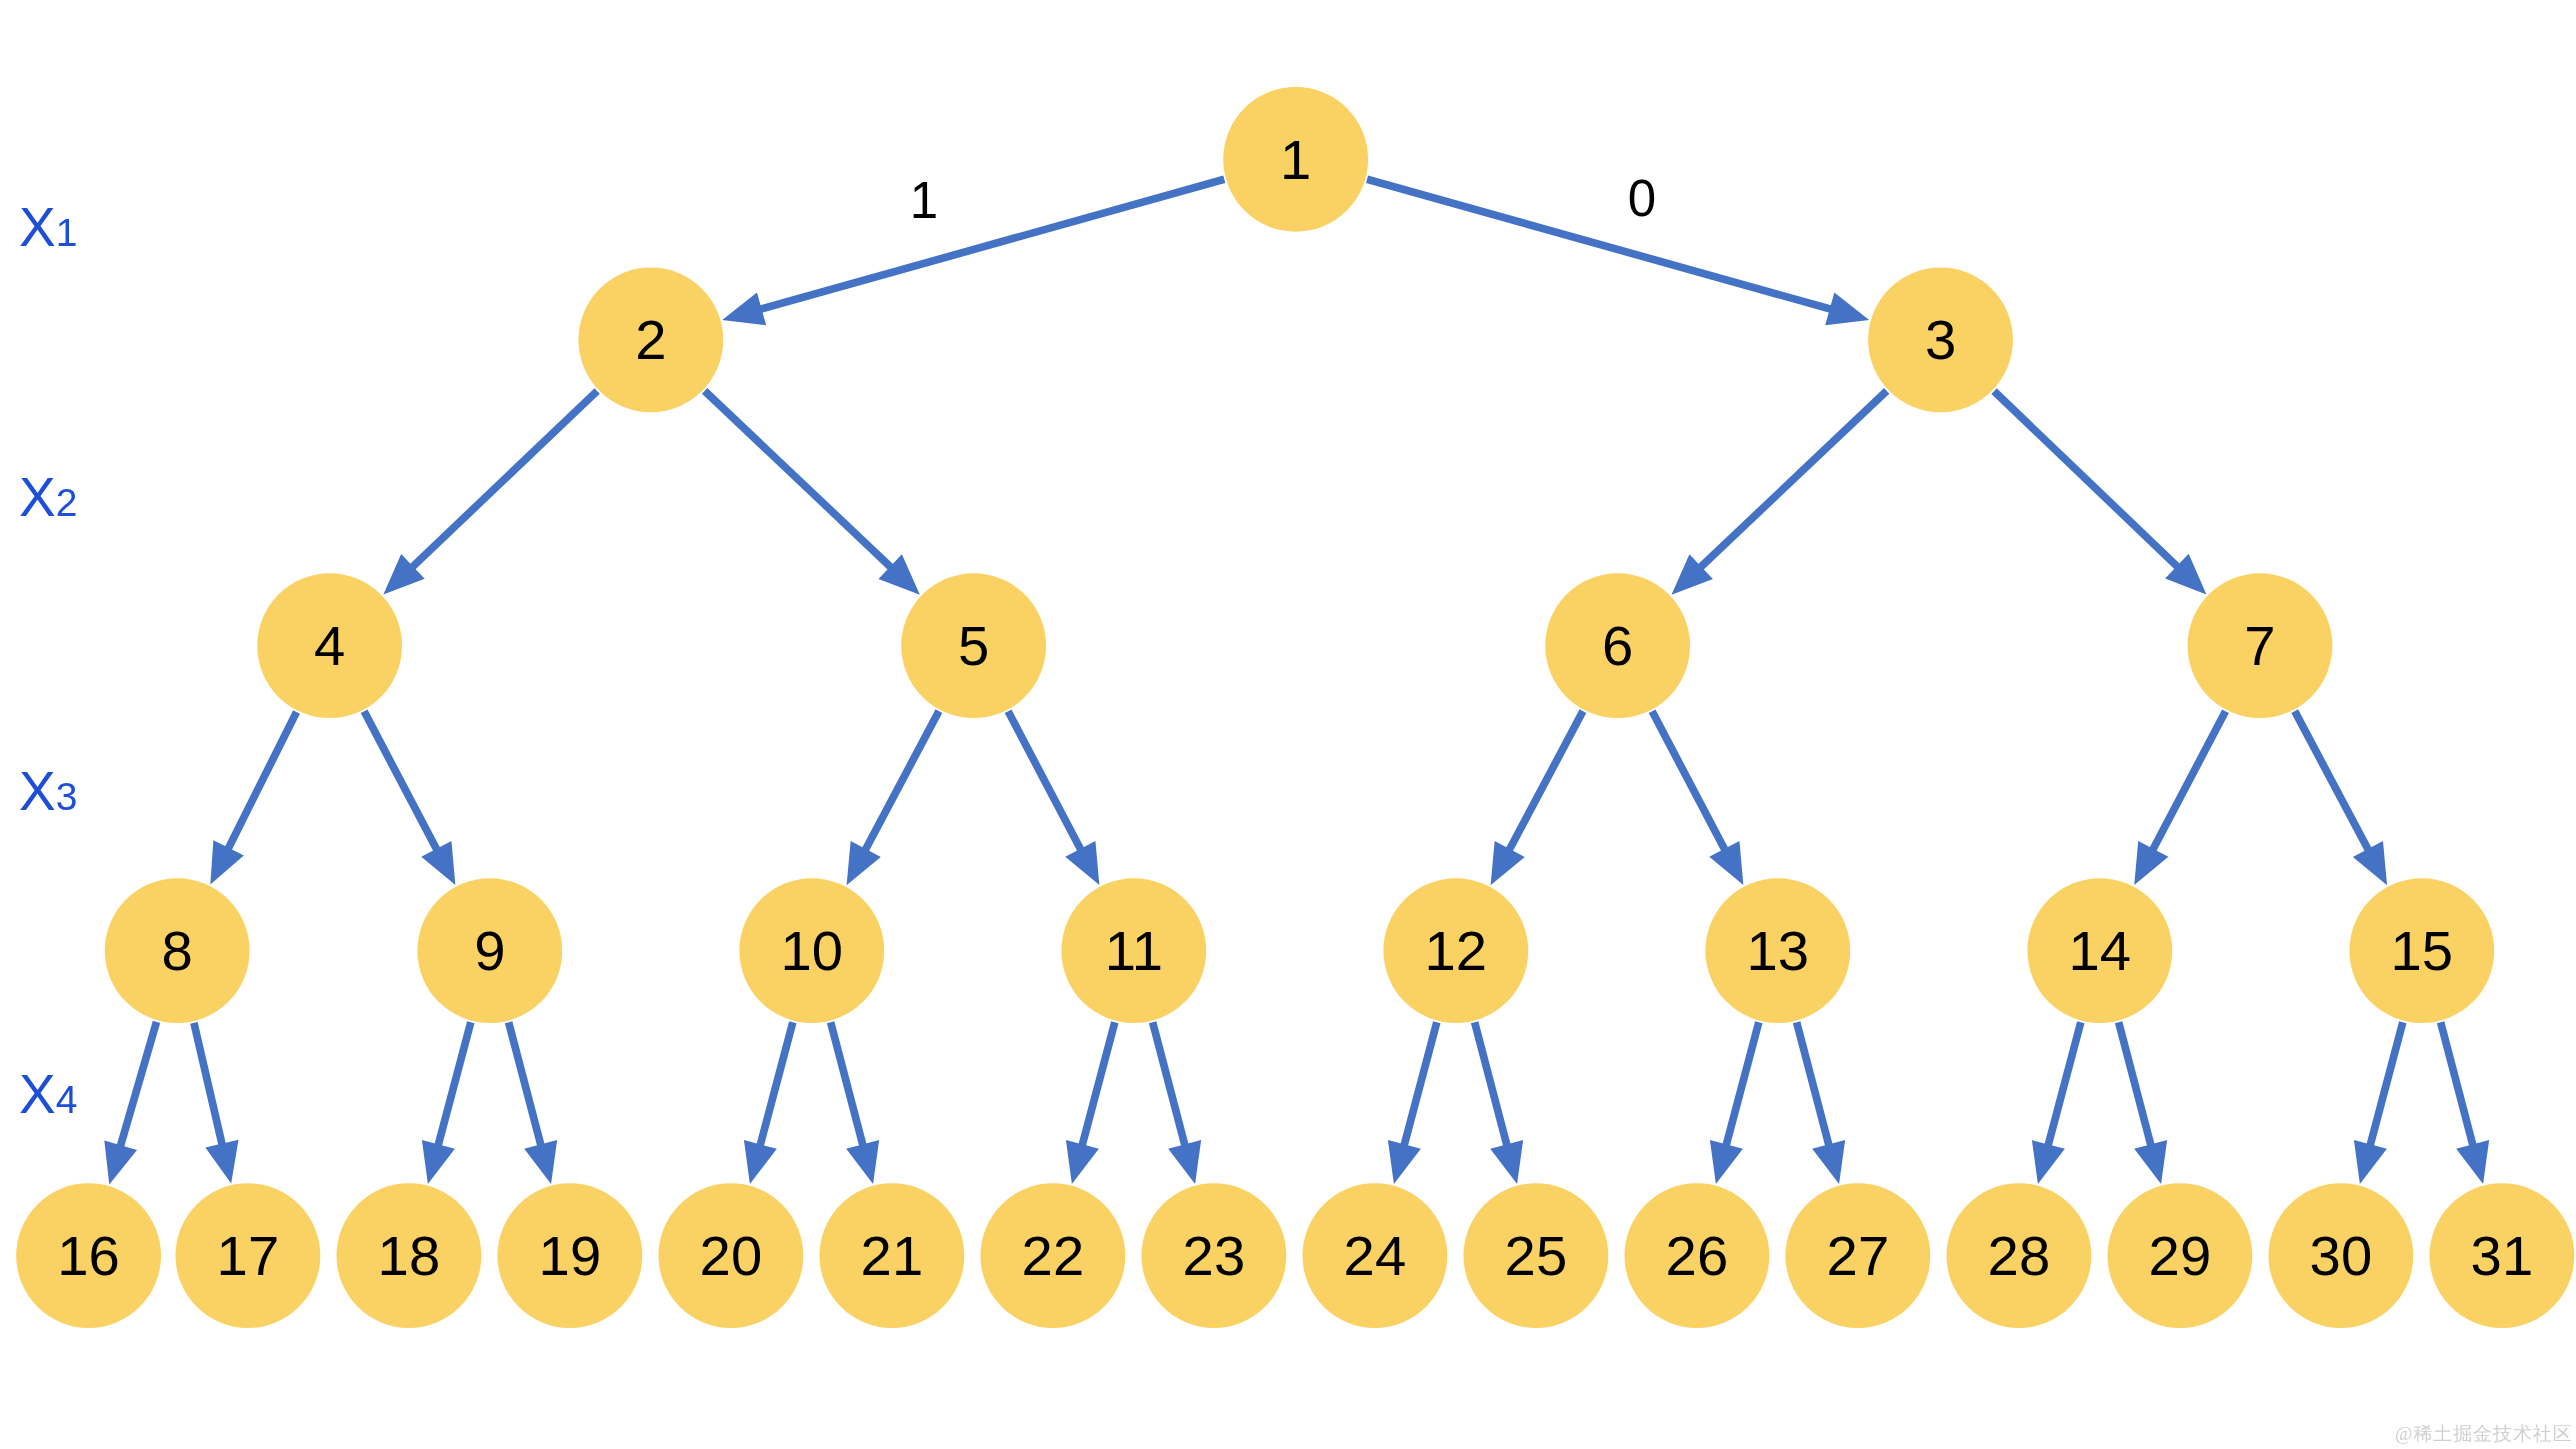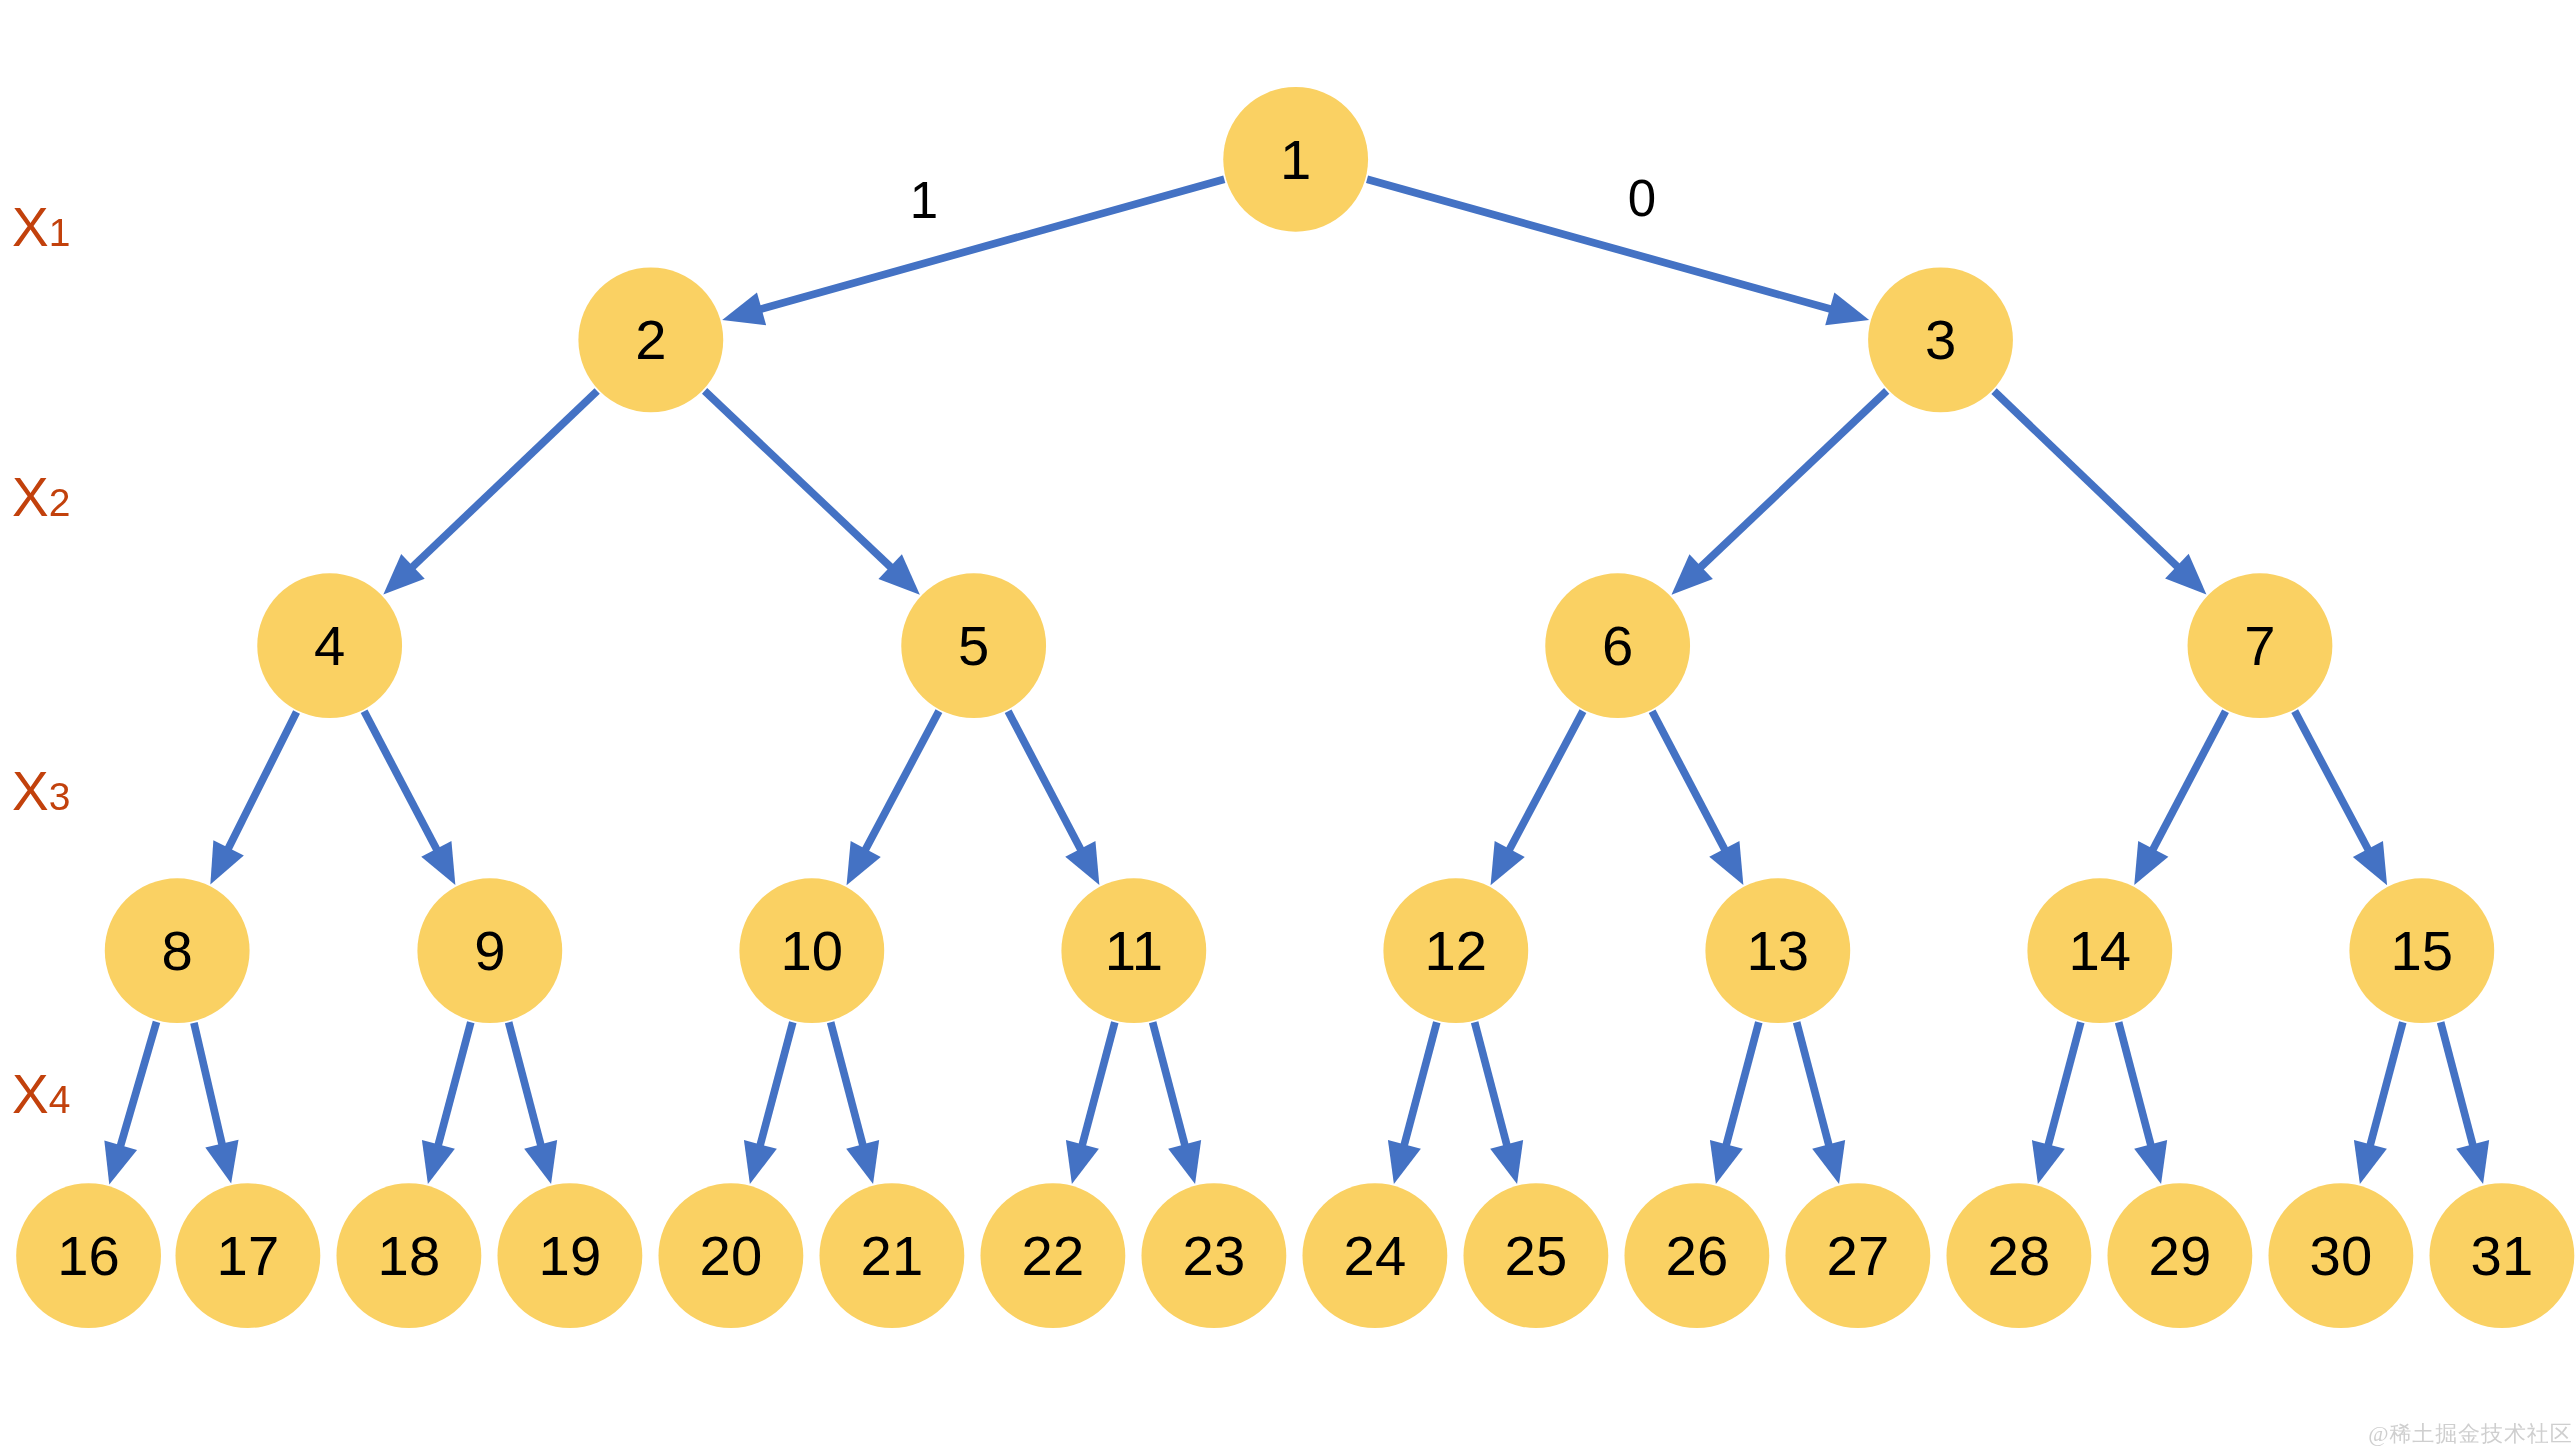--- a/index.html
+++ b/index.html
@@ -17,42 +17,42 @@
   }
   #tree-svg {
     position: absolute;
     left: 0;
     top: 0;
     width: 2576px;
     height: 1449px;
   }
   .lvl-label {
     position: absolute;
-    left: 12px;
-    color: #c2410c;
+    left: 19px;
+    color: #1d4ed8;
     font-size: 55px;
     line-height: 55px;
     white-space: nowrap;
   }
   .lvl-label .sub {
     font-size: 39px;
   }
   .edge-label {
     position: absolute;
     transform: translateX(-50%);
     color: #000000;
     font-size: 51px;
     line-height: 51px;
   }
   .watermark {
     position: absolute;
     right: 3.4px;
     top: 1421px;
     font-family: "Liberation Serif", serif;
-    font-size: 22px;
+    font-size: 19px;
     line-height: 25.6px;
     letter-spacing: 0.9px;
   }
 </style>
 </head>
 <body>
 
 <div id="stage">
 
   <svg id="tree-svg" viewBox="0 0 3024 1701" xmlns="http://www.w3.org/2000/svg">

